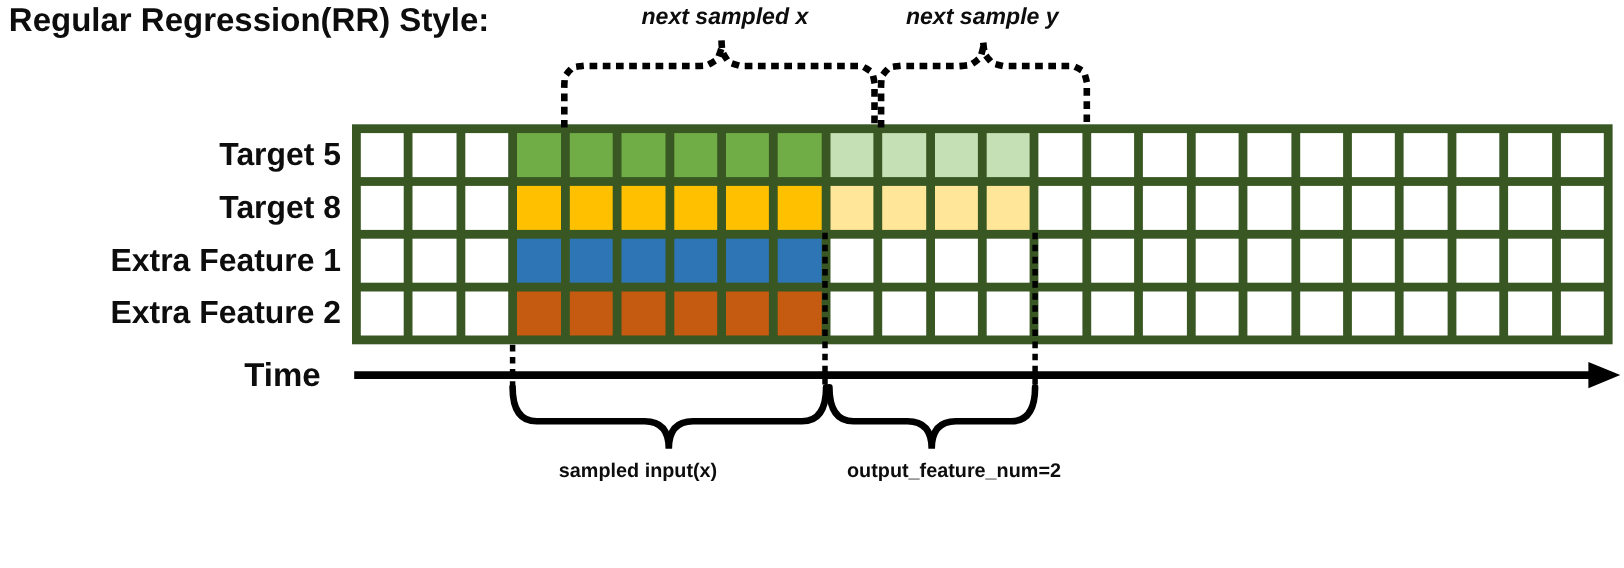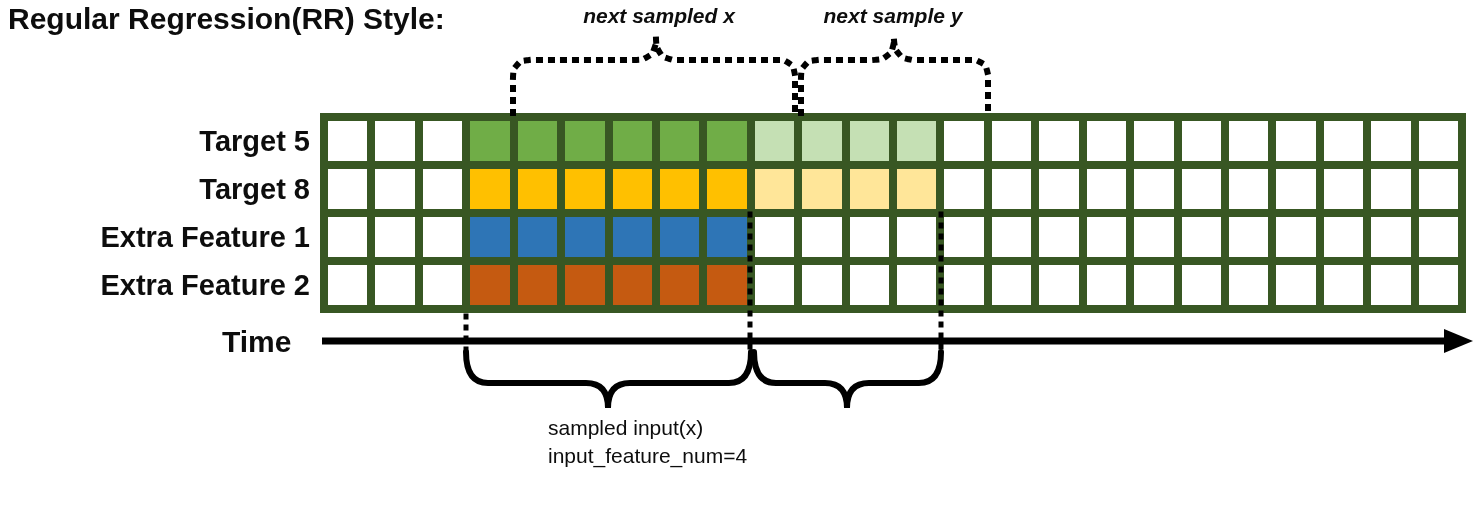--- a/index.html
+++ b/index.html
@@ -31,21 +31,21 @@
     text-align:right;font-size:29px;font-weight:700;white-space:nowrap;
   }
   .rl0{top:117px}.rl1{top:165px}.rl2{top:213px}.rl3{top:261px}
   .time-label{
     position:absolute;left:222px;top:325px;
     font-size:30px;font-weight:700;white-space:nowrap;
   }
   .overlay{position:absolute;left:0;top:0;width:1476px;height:516px;}
   .caption{
     position:absolute;top:414px;width:280px;
-    font-size:21px;font-weight:400;line-height:28px;white-space:nowrap;margin-left:40px;
+    font-size:18px;font-weight:700;line-height:28px;white-space:nowrap;
   }
   #cap-input{left:508px;}
   #cap-output{left:770px;}
 </style>
 </head>
 <body>
 
 <div class="title">Regular Regression(RR) Style:</div>
 
 <div class="top-label" id="nsx">next sampled x</div>
@@ -170,17 +170,17 @@
   <line x1="322" y1="341" x2="1448" y2="341" stroke="#000000" stroke-width="7"></line>
   <polygon points="1444,329 1444,353 1473,341" fill="#000000"></polygon>
 
   <path d="M 466 352 Q 466 383 488 383 L 586 383 Q 608 383 608 408 Q 608 383 630 383 L 729 383 Q 751 383 751 352" fill="none" stroke="#000000" stroke-width="6" stroke-linecap="round"></path>
 
   <path d="M 754 352 Q 754 383 776 383 L 825 383 Q 847 383 847 408 Q 847 383 869 383 L 919 383 Q 941 383 941 352" fill="none" stroke="#000000" stroke-width="6" stroke-linecap="round"></path>
 </svg>
 
 <div class="caption" id="cap-input">
   <div>sampled input(x)</div>
-  <div>input_feature_num=4</div>
 </div>
 
 <div class="caption" id="cap-output">
+  <div>output_feature_num=2</div>
 </div>
 
 </body></html>

